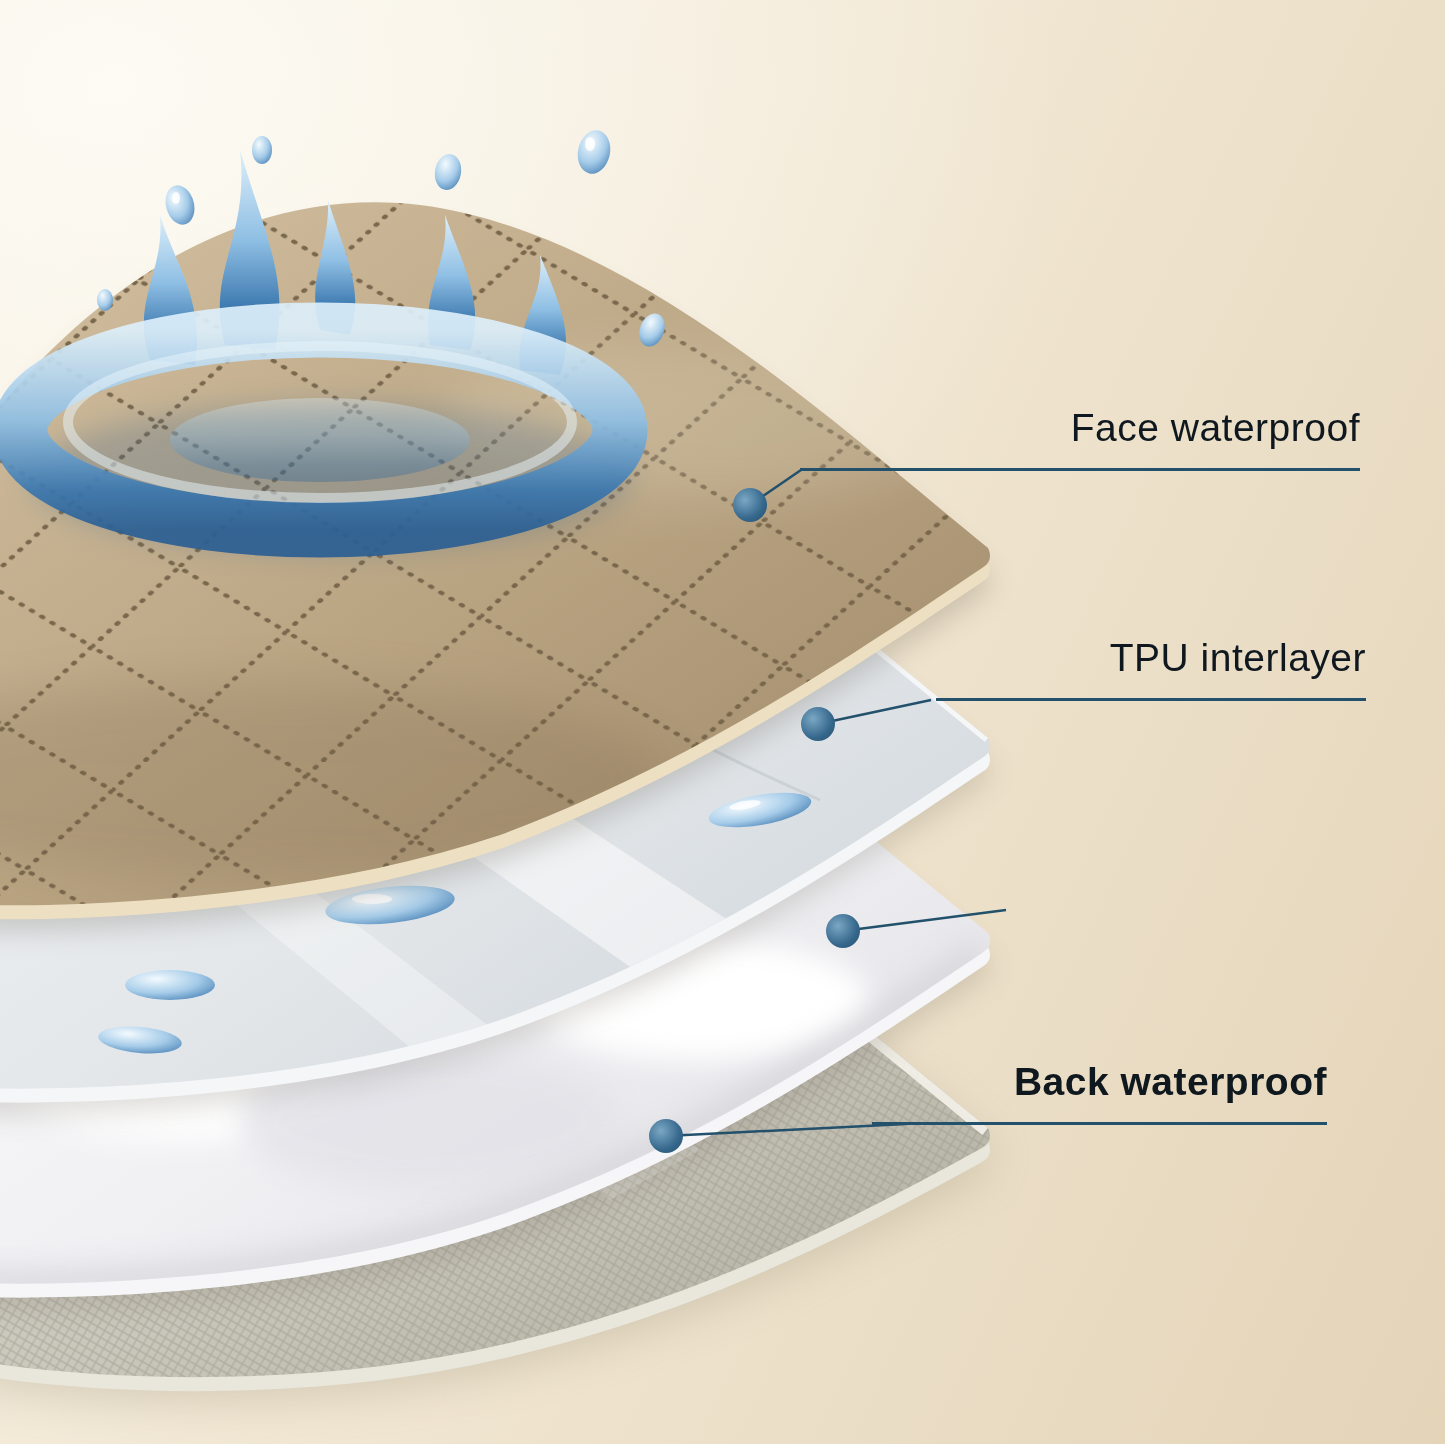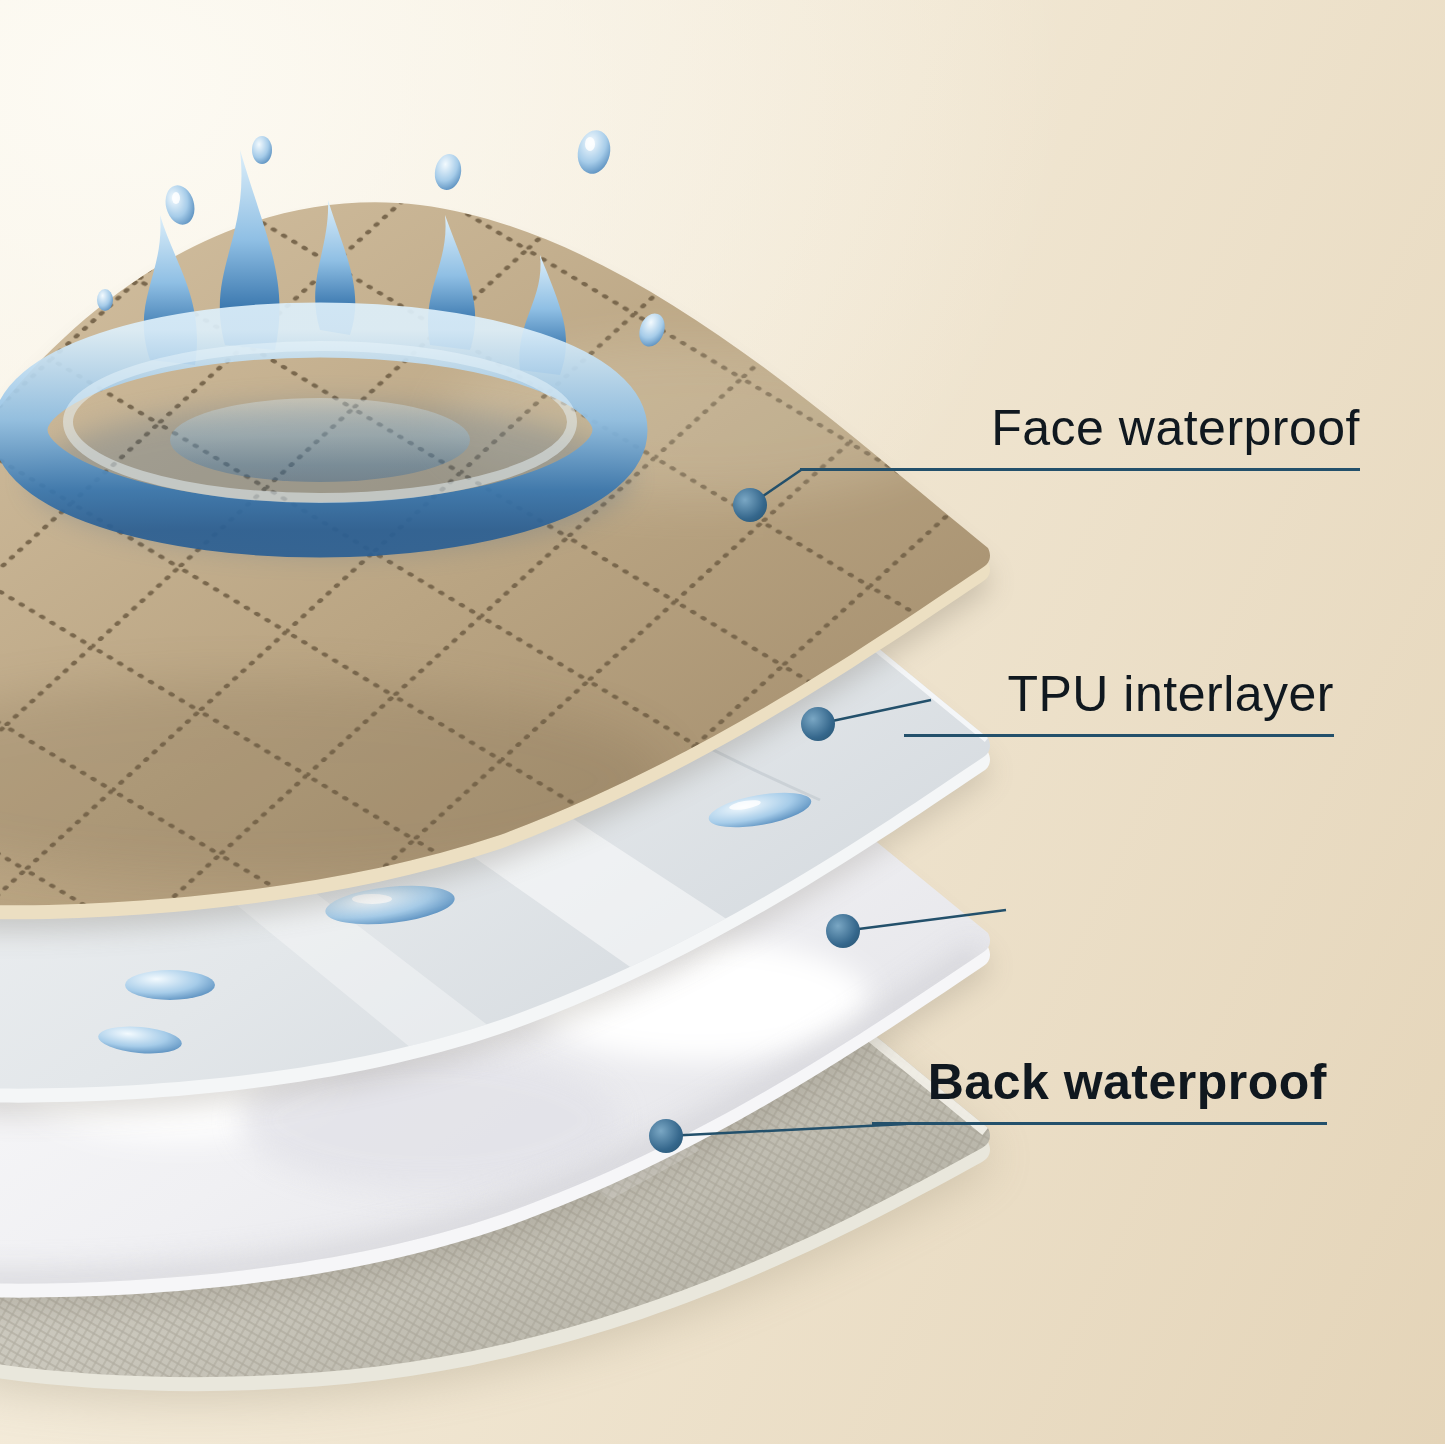--- a/index.html
+++ b/index.html
@@ -11,32 +11,32 @@
     position:relative;
     width:1445px;height:1444px;
     overflow:hidden;
     background:
       radial-gradient(120% 90% at 8% 6%, rgba(253,251,244,.95) 0%, rgba(253,251,244,0) 55%),
       linear-gradient(115deg, #f8f2e5 0%, #f1e7d3 45%, #e4d4b8 100%);
   }
   .stage svg{position:absolute;left:0;top:0;}
   .callout-label{
     position:absolute;
-    font-size:50px;
+    font-size:39px;
     line-height:52px;
     font-weight:500;
     letter-spacing:.5px;
     color:#10181f;
     text-align:right;
     padding-bottom:14px;
     border-bottom:3px solid #23506b;
     white-space:nowrap;
   }
   .lbl-face{left:800px;top:402px;width:560px;}
-  .lbl-tpu {left:904px;top:632px;width:430px;margin-top:36px;}
+  .lbl-tpu {left:936px;top:632px;width:430px;}
   .lbl-soft{left:1005px;top:842px;width:355px;}
   .lbl-back{left:872px;top:1056px;width:455px;font-weight:bold;}
 </style>
 </head>
 <body>
 
 <div class="stage">
 
   <svg width="1445" height="1444" viewBox="0 0 1445 1444">
     <defs>

